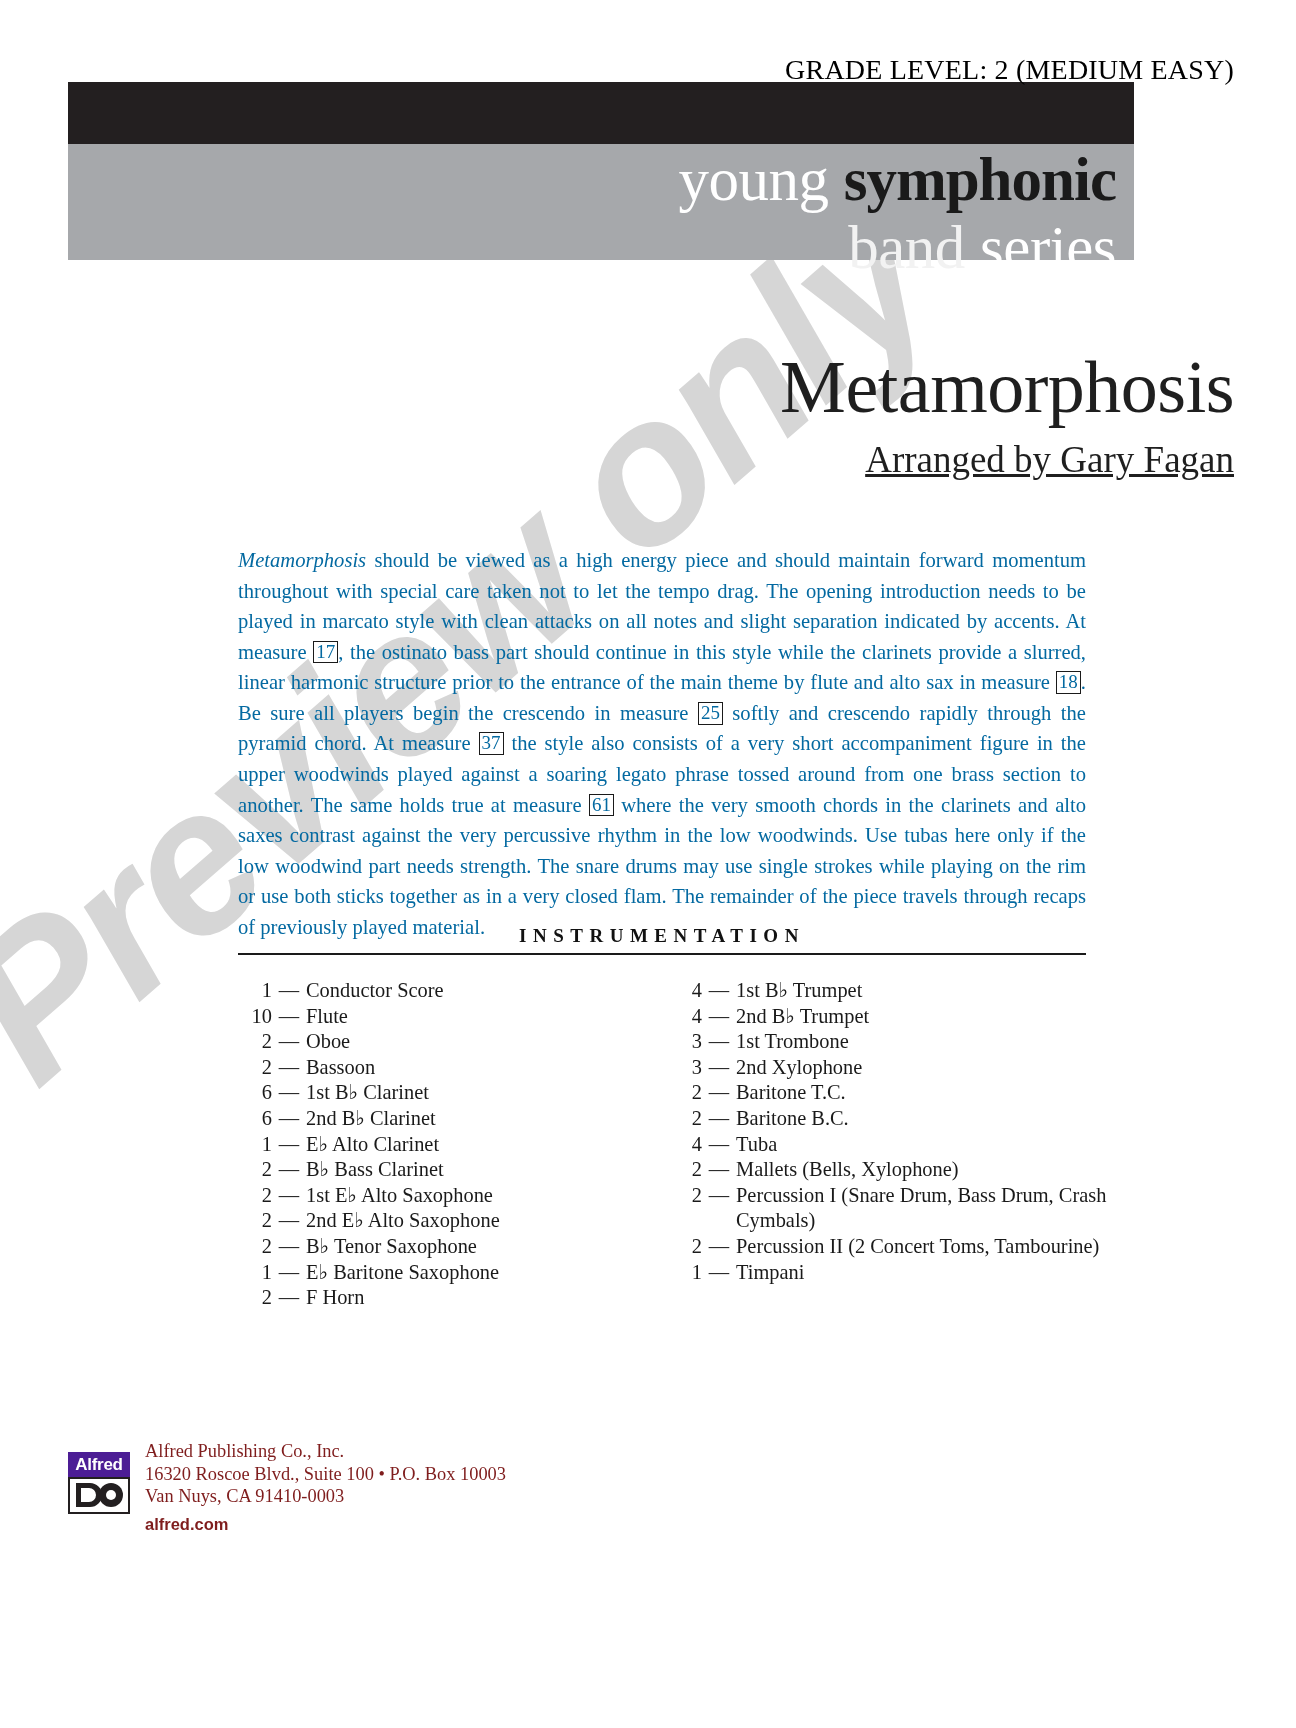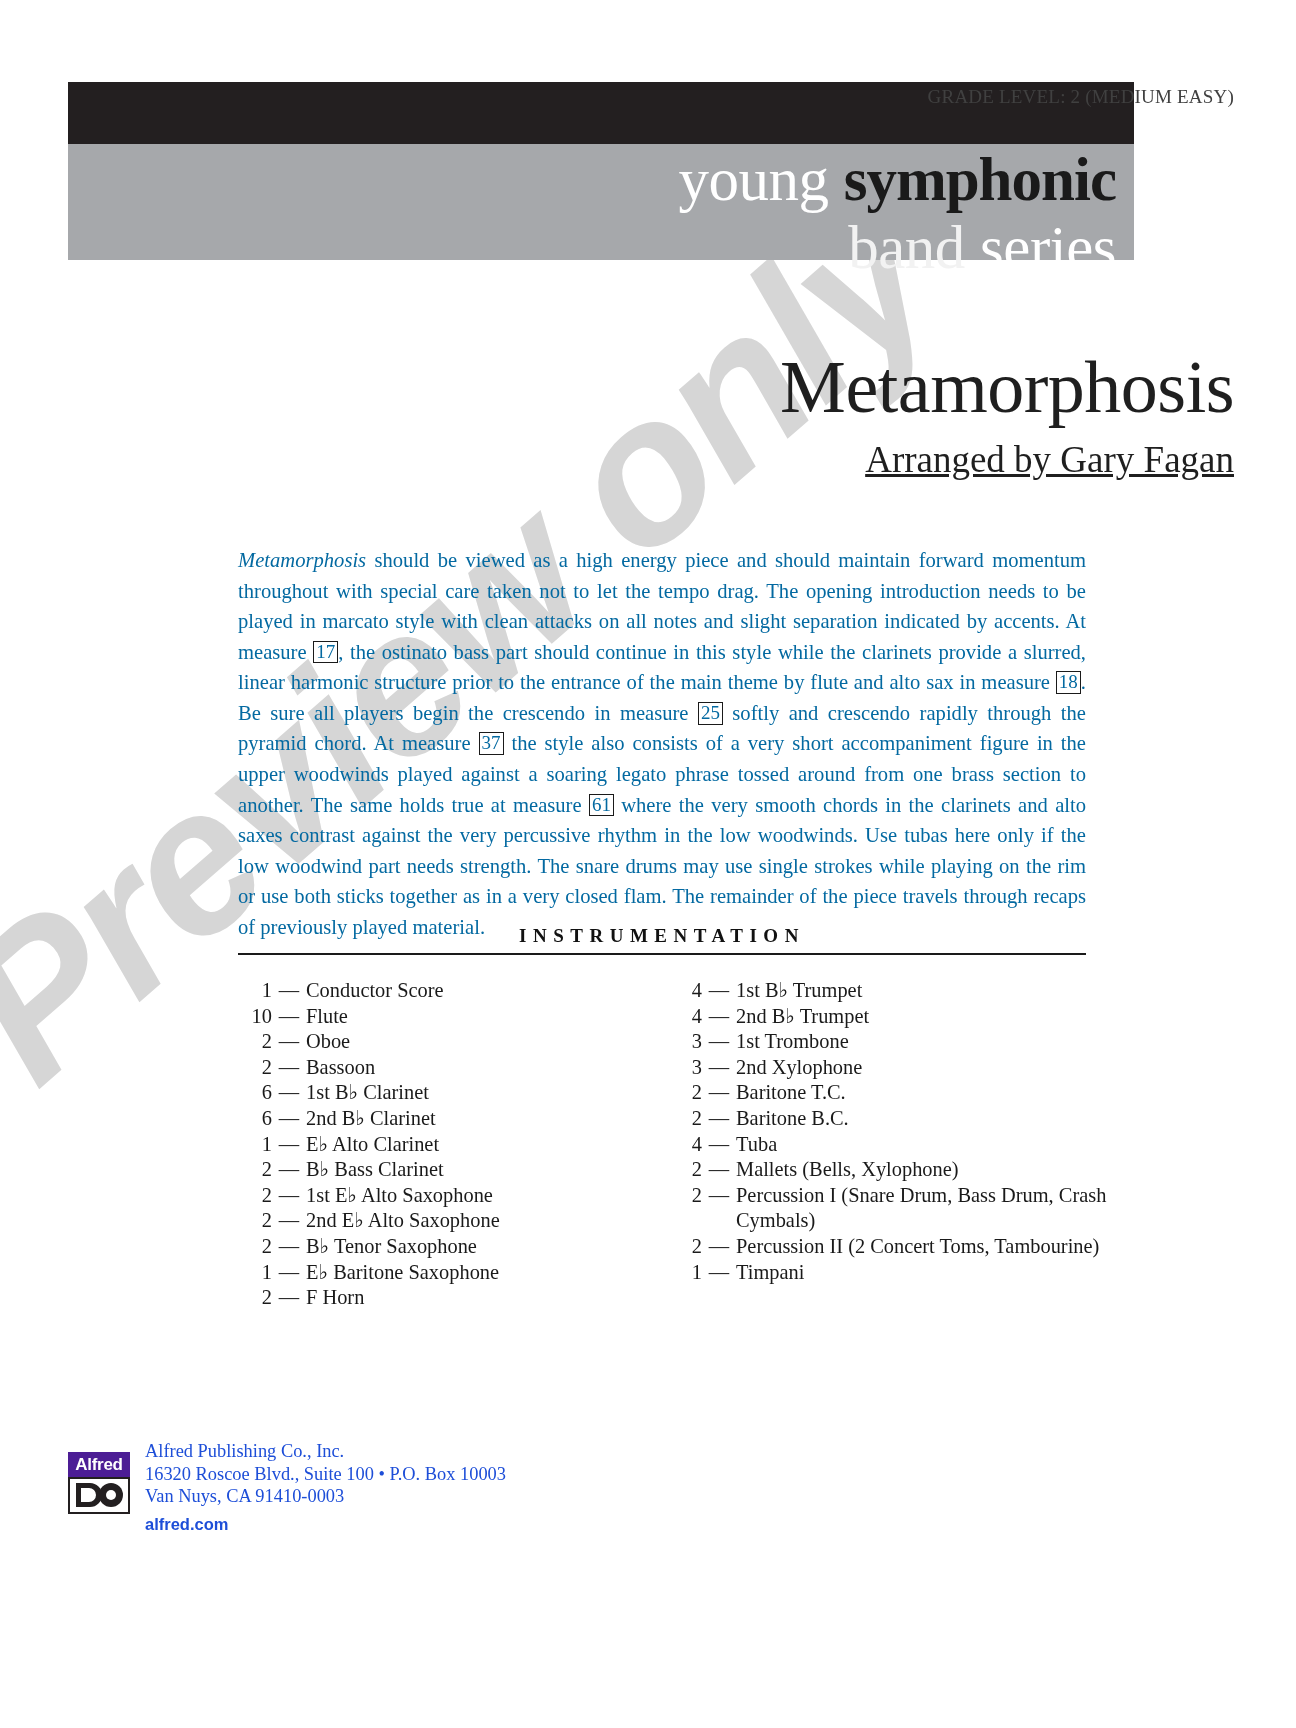--- a/index.html
+++ b/index.html
@@ -32,25 +32,24 @@
     white-space:nowrap;
     transform:rotate(-41deg);
     transform-origin:left center;
     letter-spacing:-4px;
   }
 
   
   .grade{
     position:absolute;
     right:62px; top:54px;
-    font-size:19px;
+    font-size:28px;
     letter-spacing:0.2px;
-    color:#404040;
-    z-index:8;
-    margin-top:32px;
+    color:#000000;
+    z-index:8;
   }
 
   
   .bar-black{
     position:absolute;
     left:68px; top:82px;
     width:1066px; height:62px;
     background:#231f20;
     z-index:6;
   }
@@ -193,21 +192,21 @@
     border:2px solid #231f20;
     box-sizing:border-box;
     background:#fff;
   }
   .logo-bot svg{display:block;}
   .addr{
     position:absolute;
     left:145px; top:1440px;
     font-size:18.4px;
     line-height:22.6px;
-    color:#1d4ed8;
+    color:#7f1d1d;
     z-index:9;
   }
   .addr .web{
     font-family:"Liberation Sans", sans-serif;
     font-weight:700;
     font-size:16.5px;
     margin-top:5px;
   }
 </style>
 </head>

